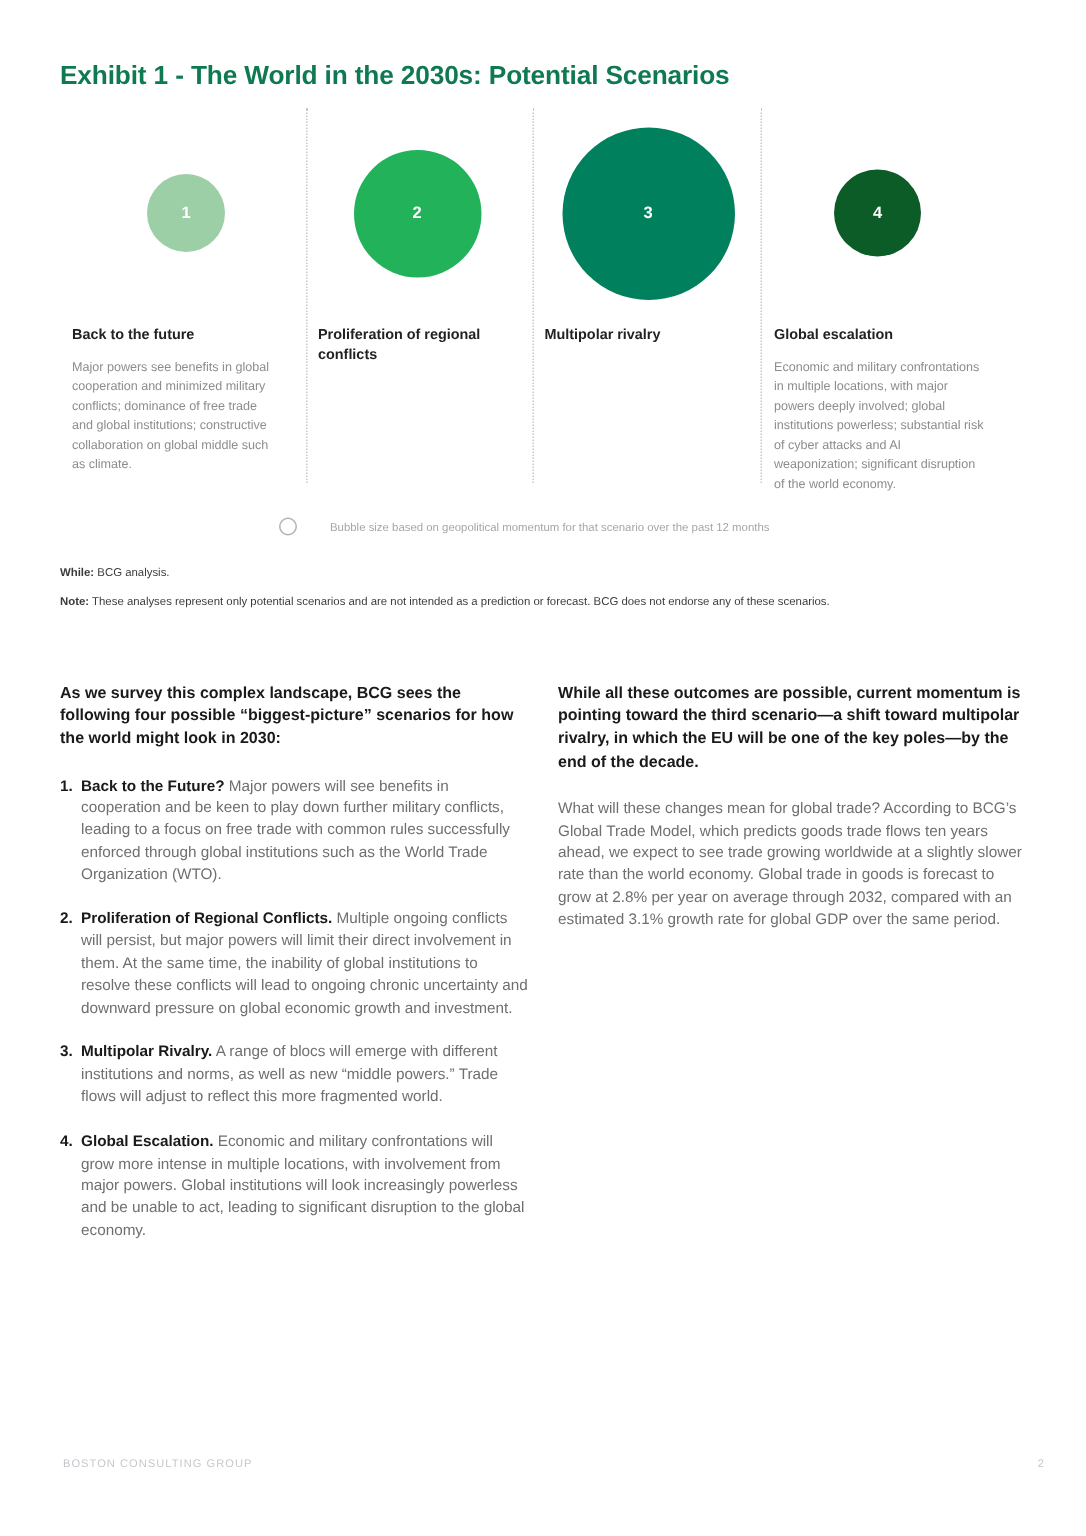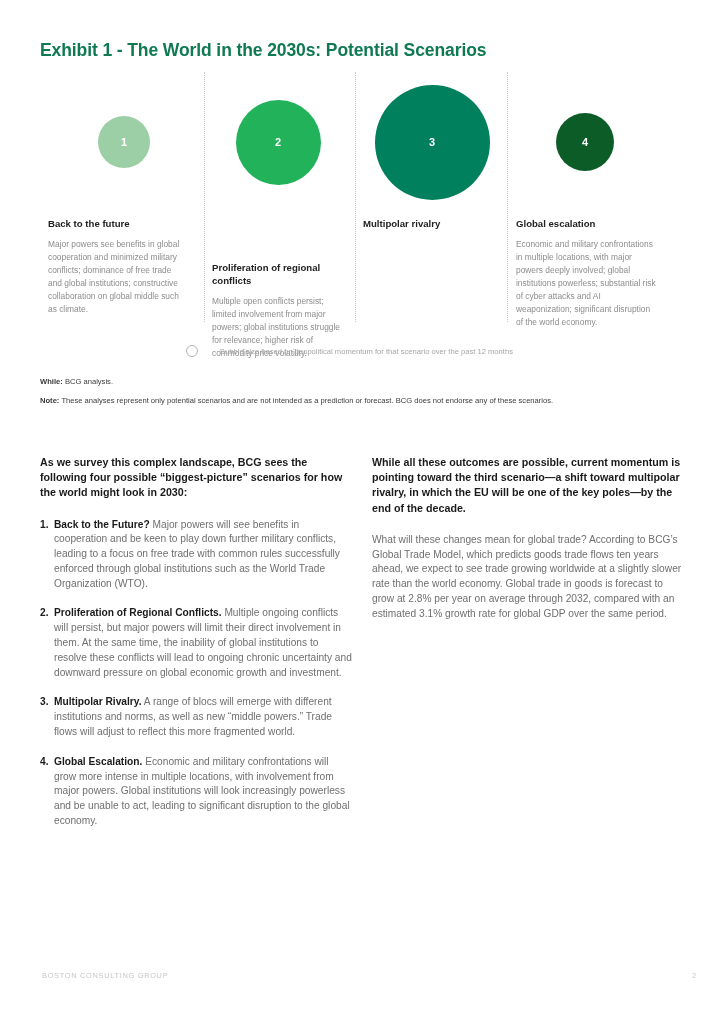--- a/index.html
+++ b/index.html
@@ -73,21 +73,21 @@
     line-height: 1;
   }
 
   
   .col {
     position: absolute;
     top: 146px;
     width: 137px;
   }
   .col-1 { left: 8px; }
-  .col-2 { left: 172px; width: 134px; margin-top: 44px; }
+  .col-2 { left: 172px; width: 134px; }
   .col-3 { left: 323px; width: 136px; }
   .col-4 { left: 476px; width: 142px; }
 
   .col-head {
     font-size: 9.6px;
     font-weight: bold;
     color: #222222;
     line-height: 1.35;
     margin-bottom: 7px;
   }
@@ -209,21 +209,20 @@
       <div class="bubble" id="bub2" style="width: 115px; height: 115px; left: 334.5px; top: 12.5px; background: rgb(0, 128, 92);">3</div>
       <div class="bubble" id="bub3" style="width: 58px; height: 58px; left: 516px; top: 41px; background: rgb(12, 92, 40);">4</div>
     </div>
 
     <div class="col col-1">
       <div class="col-head">Back to the future</div>
       <div class="col-body">Major powers see benefits in global cooperation and minimized military conflicts; dominance of free trade and global institutions; constructive collaboration on global middle such as climate.</div>
     </div>
     <div class="col col-2">
       <div class="col-head">Proliferation of regional conflicts</div>
-      <div class="col-body">Multiple open conflicts persist; limited involvement from major powers; global institutions struggle for relevance; higher risk of commodity price volatility.</div>
     </div>
     <div class="col col-3">
       <div class="col-head">Multipolar rivalry</div>
     </div>
     <div class="col col-4">
       <div class="col-head">Global escalation</div>
       <div class="col-body">Economic and military confrontations in multiple locations, with major powers deeply involved; global institutions powerless; substantial risk of cyber attacks and AI weaponization; significant disruption of the world economy.</div>
     </div>
   </div>
 

